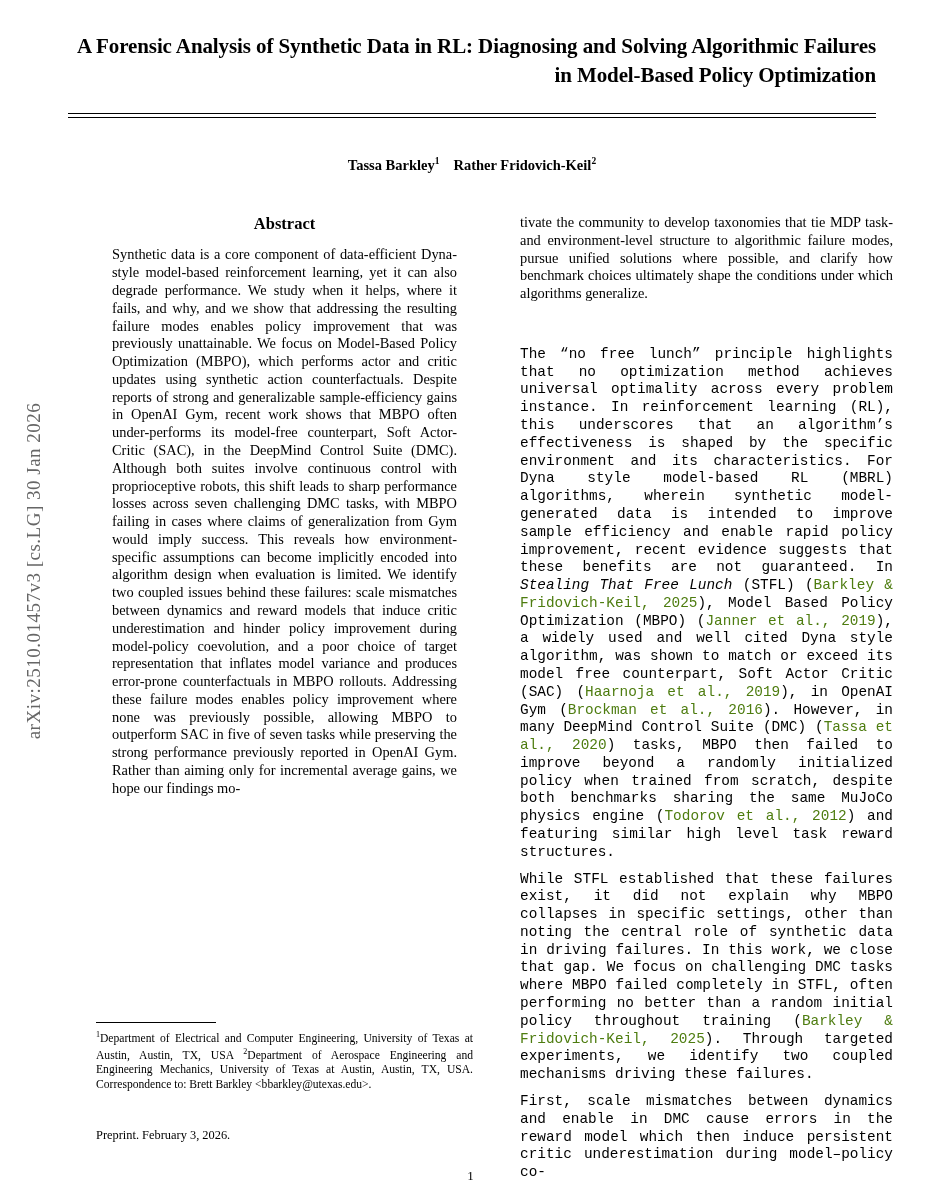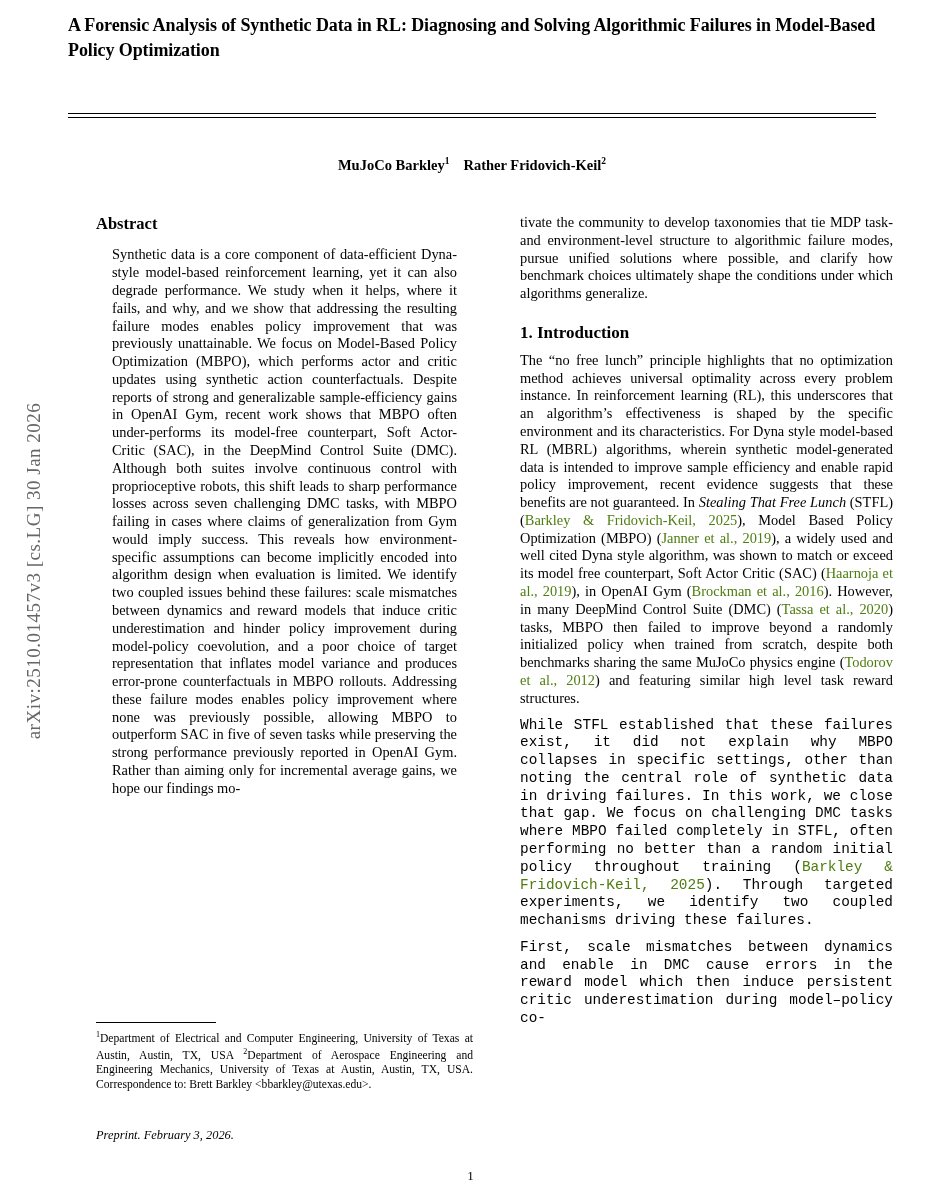--- a/index.html
+++ b/index.html
@@ -33,24 +33,24 @@
     font-size: 19px;
     letter-spacing: 0.5px;
     color: #666666;
     text-align: center;
     white-space: nowrap;
   }
   
   .title {
     position: absolute;
     left: 68px;
-    top: 13px;
+    top: 32px;
     width: 808px;
-    text-align: left;
-    font-size: 18px;
+    text-align: right;
+    font-size: 21px;
     font-weight: bold;
     line-height: 1.38;
     letter-spacing: -0.1px;
   }
   .rule-top {
     position: absolute;
     left: 68px;
     top: 113px;
     width: 808px;
     height: 1px;
@@ -86,21 +86,21 @@
     width: 377px;
     font-size: 14.4px;
     line-height: 1.235;
     text-align: justify;
     text-justify: inter-word;
   }
   .col-left { left: 96px; }
   .col-right { left: 518px; }
 
   .abstract-head {
-    text-align: left;
+    text-align: center;
     font-size: 16.5px;
     font-weight: bold;
     margin: 0 0 8px 0;
   }
   .abstract-body {
     margin: 12px;
     padding: 0 4px;
     text-align: justify;
     hyphens: auto;
   }
@@ -138,21 +138,20 @@
     text-align: justify;
     hyphens: auto;
   }
   .footnote sup { font-size: 8px; vertical-align: super; }
   .preprint {
     position: absolute;
     left: 96px;
     top: 1128px;
     width: 377px;
     font-size: 12.4px;
-    font-style: italic;
   }
   .pagenum {
     position: absolute;
     left: 0;
     top: 1168px;
     width: 941px;
     text-align: center;
     font-size: 13px;
   }
   .right-col-inner { padding: 0 2px; }
@@ -163,32 +162,31 @@
 <div class="page">
 
   <div class="arxiv-stamp">arXiv:2510.01457v3  [cs.LG]  30 Jan 2026</div>
 
   <div class="title">A Forensic Analysis of Synthetic Data in RL: Diagnosing and Solving Algorithmic Failures in Model-Based Policy Optimization</div>
 
   <div class="rule-top"></div>
   <div class="rule-bottom"></div>
 
   <div class="authors">
-    <span>MuJoCo Barkley</span><sup>1</sup><span class="author-gap"></span><span>Rather Fridovich-Keil</span><sup>2</sup>
+    <span>Tassa Barkley</span><sup>1</sup><span class="author-gap"></span><span>Rather Fridovich-Keil</span><sup>2</sup>
   </div>
 
   <div class="col col-left">
     <div class="abstract-head">Abstract</div>
     <p class="abstract-body">Synthetic data is a core component of data-efficient Dyna-style model-based reinforcement learning, yet it can also degrade performance. We study when it helps, where it fails, and why, and we show that addressing the resulting failure modes enables policy improvement that was previously unattainable. We focus on Model-Based Policy Optimization (MBPO), which performs actor and critic updates using synthetic action counterfactuals. Despite reports of strong and generalizable sample-efficiency gains in OpenAI Gym, recent work shows that MBPO often under-performs its model-free counterpart, Soft Actor-Critic (SAC), in the DeepMind Control Suite (DMC). Although both suites involve continuous control with proprioceptive robots, this shift leads to sharp performance losses across seven challenging DMC tasks, with MBPO failing in cases where claims of generalization from Gym would imply success. This reveals how environment-specific assumptions can become implicitly encoded into algorithm design when evaluation is limited. We identify two coupled issues behind these failures: scale mismatches between dynamics and reward models that induce critic underestimation and hinder policy improvement during model-policy coevolution, and a poor choice of target representation that inflates model variance and produces error-prone counterfactuals in MBPO rollouts. Addressing these failure modes enables policy improvement where none was previously possible, allowing MBPO to outperform SAC in five of seven tasks while preserving the strong performance previously reported in OpenAI Gym. Rather than aiming only for incremental average gains, we hope our findings mo-</p>
   </div>
 
   <div class="col col-right">
     <div class="right-col-inner">
-      <p class="para" style="margin-bottom:20px;">tivate the community to develop taxonomies that tie MDP task- and environment-level structure to algorithmic failure modes, pursue unified solutions where possible, and clarify how benchmark choices ultimately shape the conditions under which algorithms generalize.</p>
-      <div class="section-head">1. Introduction</div>
+      <p class="para" style="margin-bottom:43px;">tivate the community to develop taxonomies that tie MDP task- and environment-level structure to algorithmic failure modes, pursue unified solutions where possible, and clarify how benchmark choices ultimately shape the conditions under which algorithms generalize.</p>
       <p class="para" id="p1"><span>The “no free lunch” principle highlights that no optimization method achieves universal optimality across every problem instance. In reinforcement learning (RL), this underscores that an algorithm’s effectiveness is shaped by the specific environment and its characteristics. For Dyna style model-based RL (MBRL) algorithms, wherein synthetic model-generated data is intended to improve sample efficiency and enable rapid policy improvement, recent evidence suggests that these benefits are not guaranteed. In </span><span class="it">Stealing That Free Lunch</span><span> (STFL) (</span><span class="cite">Barkley &amp; Fridovich-Keil, 2025</span><span>), Model Based Policy Optimization (MBPO) (</span><span class="cite">Janner et al., 2019</span><span>), a widely used and well cited Dyna style algorithm, was shown to match or exceed its model free counterpart, Soft Actor Critic (SAC) (</span><span class="cite">Haarnoja et al., 2019</span><span>), in OpenAI Gym (</span><span class="cite">Brockman et al., 2016</span><span>). However, in many DeepMind Control Suite (DMC) (</span><span class="cite">Tassa et al., 2020</span><span>) tasks, MBPO then failed to improve beyond a randomly initialized policy when trained from scratch, despite both benchmarks sharing the same MuJoCo physics engine (</span><span class="cite">Todorov et al., 2012</span><span>) and featuring similar high level task reward structures.</span></p>
       <p class="para" id="p2"><span>While STFL established that these failures exist, it did not explain why MBPO collapses in specific settings, other than noting the central role of synthetic data in driving failures. In this work, we close that gap. We focus on challenging DMC tasks where MBPO failed completely in STFL, often performing no better than a random initial policy throughout training (</span><span class="cite">Barkley &amp; Fridovich-Keil, 2025</span><span>). Through targeted experiments, we identify two coupled mechanisms driving these failures.</span></p>
       <p class="para" id="p3"><span>First, scale mismatches between dynamics and enable in DMC cause errors in the reward model which then induce persistent critic underestimation during model–policy co-</span></p>
     </div>
   </div>
 
   <div class="footnote-rule"></div>
   <div class="footnote">
     <sup>1</sup><span>Department of Electrical and Computer Engineering, University of Texas at Austin, Austin, TX, USA </span><sup>2</sup><span>Department of Aerospace Engineering and Engineering Mechanics, University of Texas at Austin, Austin, TX, USA. Correspondence to: Brett Barkley &lt;bbarkley@utexas.edu&gt;.</span>
   </div>

